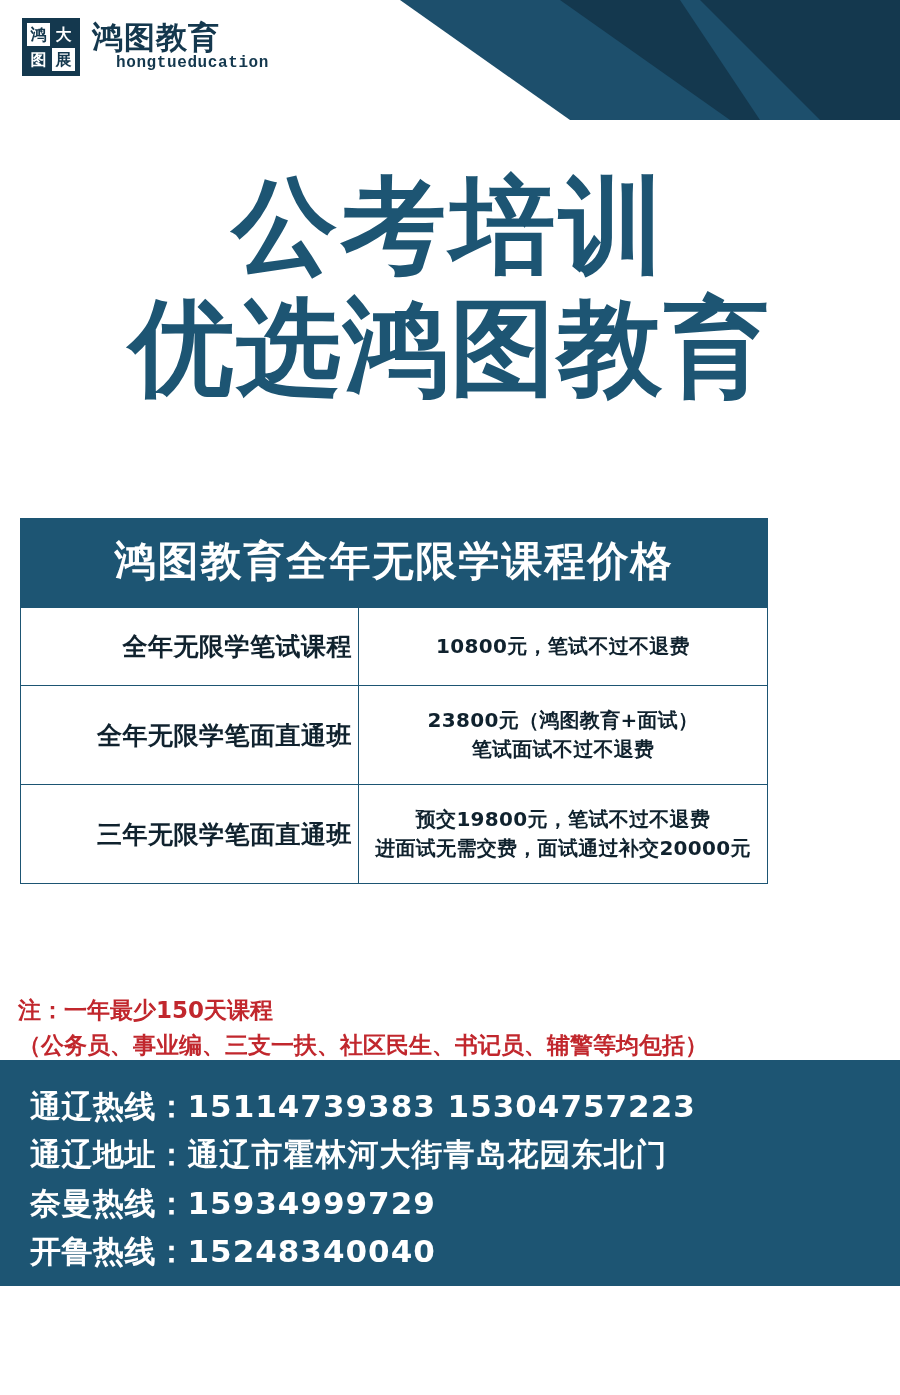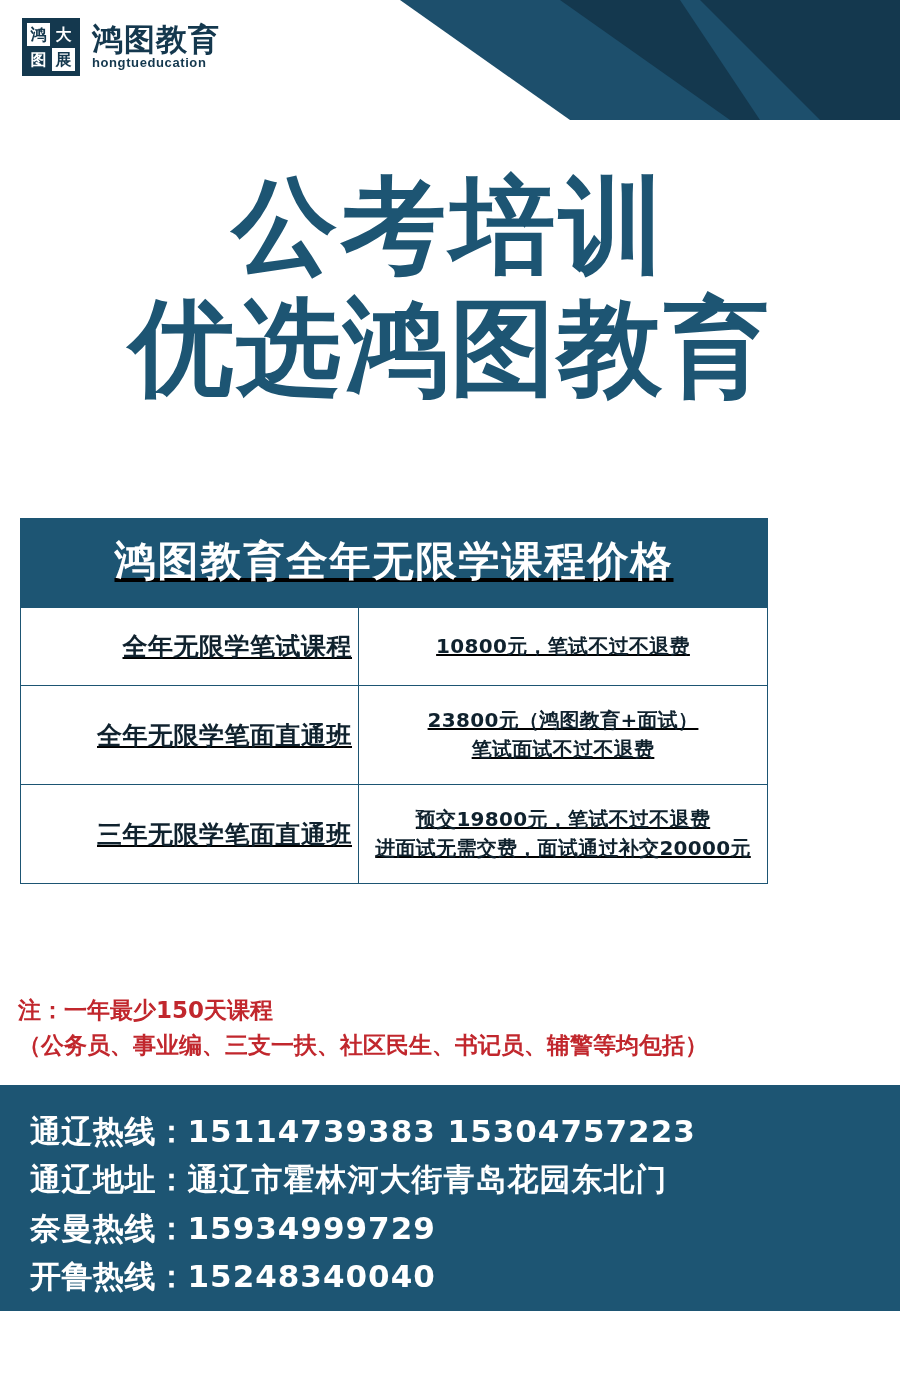--- a/index.html
+++ b/index.html
@@ -117,26 +117,27 @@
   }
   .logo-text-cn {
     font-size: 31px;
     font-weight: bold;
     color: #14384e;
     letter-spacing: 1px;
     line-height: 1.05;
     font-family: "DejaVu Sans", sans-serif;
   }
   .logo-text-en {
-    font-size: 13px;
+    font-size: 16px;
     font-weight: bold;
     color: #14384e;
     letter-spacing: 0.6px;
     line-height: 1.2;
-    font-family: Liberation Sans, sans-serif;
+    font-family: Liberation Mono, monospace;
+    margin-left: 24px;
   }
 
   
   .headline {
     position: absolute;
     top: 168px;
     left: 0;
     width: 900px;
     text-align: center;
     color: #1d5573;
@@ -155,21 +156,20 @@
     letter-spacing: 2px;
     margin-top: 4px;
   }
 
   
   .table-block {
     position: absolute;
     top: 518px;
     left: 20px;
     width: 748px;
-    text-decoration: underline;
   }
   .table-title {
     background: #1d5573;
     color: #ffffff;
     font-size: 41px;
     font-weight: bold;
     letter-spacing: 2px;
     text-align: center;
     padding: 16px 0 18px;
     font-family: "DejaVu Sans", sans-serif;
@@ -213,21 +213,21 @@
     line-height: 1.5;
   }
   .notes div {
     white-space: nowrap;
   }
 
   
   .footer {
     position: absolute;
     left: 0;
-    top: 1085px;
+    top: 1060px;
     width: 900px;
     height: 226px;
     background: #1d5573;
     color: #ffffff;
     padding: 22px 0 0 30px;
     box-sizing: border-box;
     font-family: "DejaVu Sans", sans-serif;
   }
   .contact-row {
     display: flex;

